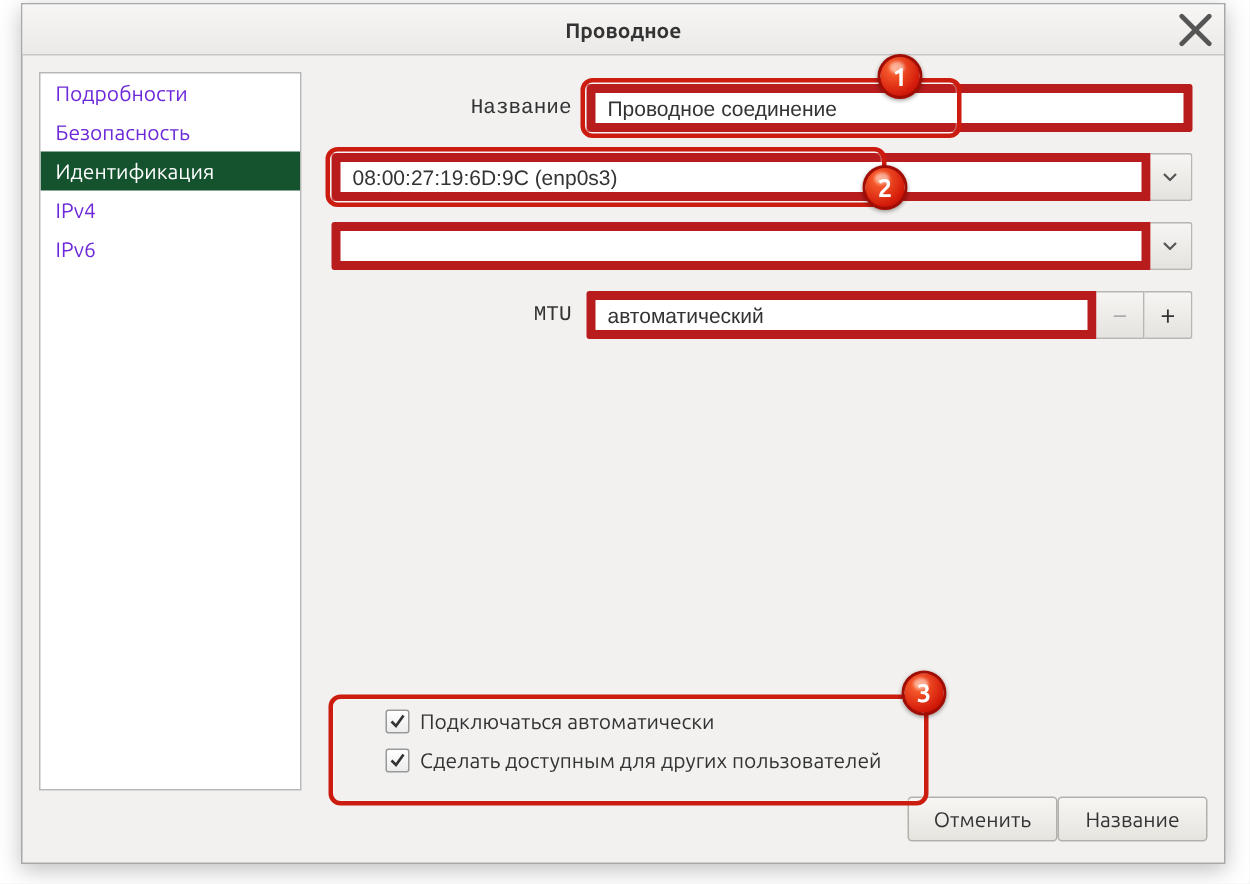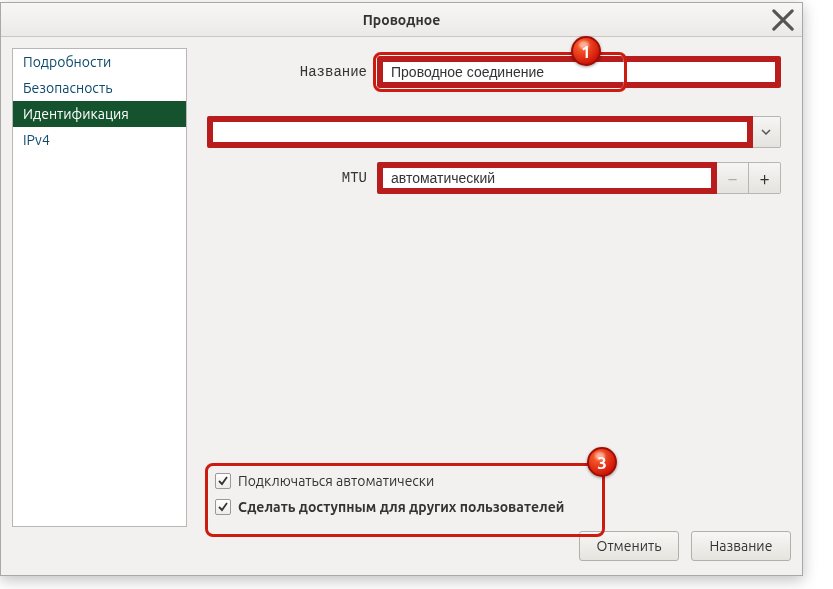--- a/index.html
+++ b/index.html
@@ -7,21 +7,21 @@
   font-family: "Ubuntu", "Cantarell", "Segoe UI", sans-serif;
   font-size: 14px;
   color: #2e2e2e;
   background: #fff;
   width: 833px;
   height: 589px;
   position: relative;
 }
 .window {
   position: absolute;
-  left: 0;
+  left: 14px;
   top: 2px;
   width: 803px;
   height: 574px;
   background: #f2f1f0;
   border: 1px solid #a8a8a8;
   box-shadow: 0 4px 14px rgba(0,0,0,0.25);
 }
 .titlebar {
   height: 34px;
   background: linear-gradient(#f7f6f5, #eceae8);
@@ -55,21 +55,21 @@
   height: calc(100% - 34px - 48px);
 }
 .sidebar {
   width: 175px;
   background: #fff;
   border: 1px solid #b7b7b7;
   overflow: hidden;
 }
 .sidebar .item {
   padding: 5px 10px;
-  color: #0c4a6e;
+  color: #6d28d9;
   cursor: pointer;
 }
 .sidebar .item.active {
   background: #14532d;
   color: #fff;
 }
 .main {
   flex: 1;
   padding: 8px 10px 0 20px;
   display: flex;
@@ -149,43 +149,44 @@
   border-bottom-right-radius: 2px;
 }
 .checks {
   margin-top: auto;
   padding: 12px 8px 12px 8px;
   position: relative;
 }
 .check-row {
   display: flex;
   margin-bottom: 10px;
-}
-.check-row:last-child { margin-bottom: 0; font-weight: bold; }
+  margin-left: 28px;
+}
+.check-row:last-child { margin-bottom: 0; }
 .checkbox {
   width: 16px;
   height: 16px;
   border: 1px solid #999;
   background: linear-gradient(#fff,#ececec);
   border-radius: 2px;
   margin-right: 7px;
   display: flex;
   align-items: center;
   justify-content: center;
   cursor: pointer;
 }
 .checkbox svg { width: 12px; height: 12px; }
 .check-label { color: #333; }
 .footer {
   height: 48px;
   display: flex;
   justify-content: flex-end;
   align-items: center;
   padding: 0 11px 11px 11px;
-  gap: 12px;
+  gap: 0;
 }
 .btn {
   min-width: 100px;
   height: 30px;
   padding: 0 14px;
   border: 1px solid #b3b0ab;
   background: linear-gradient(#f7f6f4, #e6e4df);
   border-radius: 3px;
   color: #333;
   font-size: 14px;
@@ -243,38 +244,53 @@
     </div>
   </div>
 
   <div class="content">
 
     <div class="sidebar">
       <div class="item"><span>Подробности</span></div>
       <div class="item"><span>Безопасность</span></div>
       <div class="item active"><span>Идентификация</span></div>
       <div class="item"><span>IPv4</span></div>
+      <div class="item"><span>IPv6</span></div>
     </div>
 
     <div class="main">
 
       <div class="form-rows">
 
         <div class="row">
           <div class="label">Название</div>
           <div class="field" style="position:relative;">
             <input class="text-input" type="text" value="Проводное соединение" style="">
             <div class="highlight" style="left:-4px; top:-4px; width:calc(100% - 150px); height:40px;"></div>
             <div class="badge" style="left:calc(100% - 210px); top:-20px;">
                 <span>1</span>
               </div>
           </div>
         </div>
 
         <div class="row">
+          <div class="field" style="position:relative;">
+            <div class="combo">
+              <input class="text-input" type="text" value="08:00:27:19:6D:9C (enp0s3)" style="">
+              <div class="dropdown-btn">
+                <svg viewBox="0 0 10 6">
+                    <path d="M1 1 L5 5 L9 1" fill="none" stroke="#555" stroke-width="1.5"></path>
+                  </svg>
+              </div>
+            </div>
+            <div class="highlight" style="left:-4px; top:-4px; width:calc(100% - 200px); height:40px;"></div>
+            <div class="badge" style="left:calc(100% - 220px); top:8px;">
+                <span>2</span>
+              </div>
+          </div>
         </div>
 
         <div class="row">
           <div class="field">
             <div class="combo">
               <input class="text-input" type="text" value="" style="">
               <div class="dropdown-btn">
                 <svg viewBox="0 0 10 6">
                     <path d="M1 1 L5 5 L9 1" fill="none" stroke="#555" stroke-width="1.5"></path>
                   </svg>

